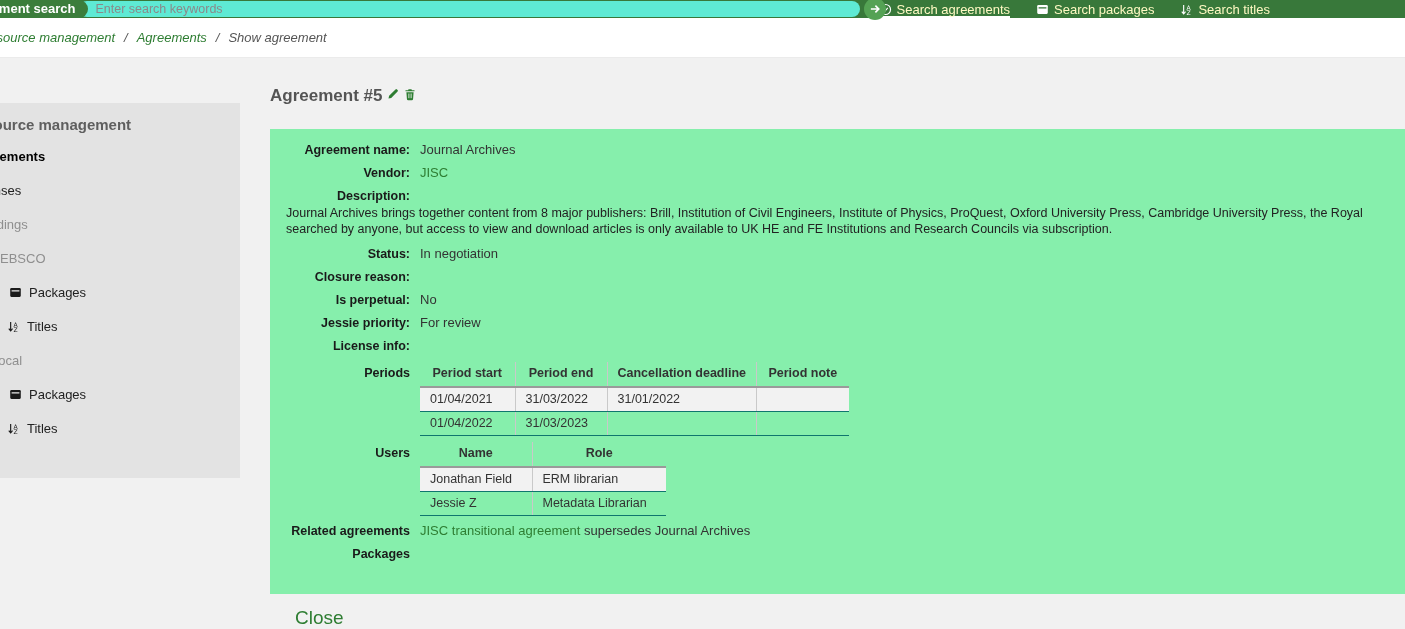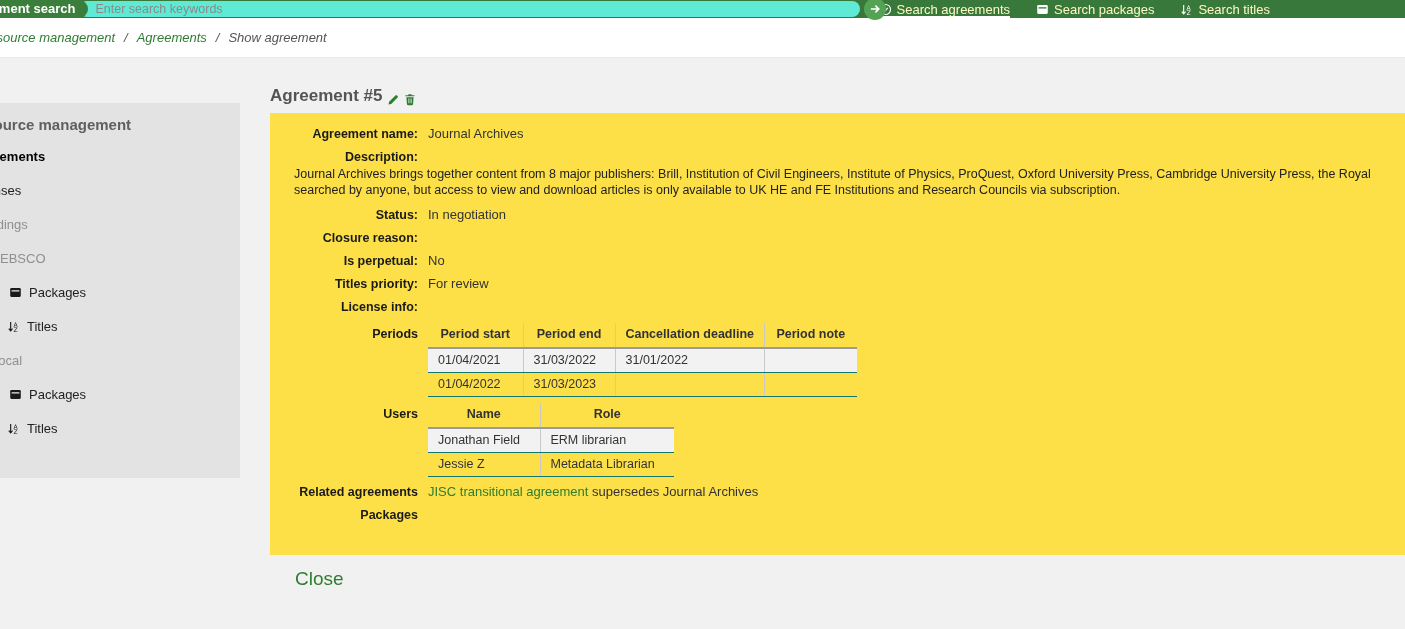--- a/index.html
+++ b/index.html
@@ -55,24 +55,24 @@
   .sb-item.muted { color:#8f8f8f; }
   .o-a  { margin-left:-30px; }
   .o-0  { margin-left:0; }
   .o-9  { margin-left:9px; }
   .o-7  { margin-left:7px; }
   .o-n9 { margin-left:-9px; }
   .sec-gap { margin-top:10px; }
   .sb-item svg { flex:0 0 auto; }
 
   .main { margin-left:270px; }
-  .page-title { font-size:17px; font-weight:bold; color:#545454; margin:28px 0 0 0; display:flex; align-items:flex-end; gap:5px; }
+  .page-title { font-size:17px; font-weight:bold; color:#545454; margin:28px 0 0 0; display:flex; align-items:flex-start; gap:5px; }
   .page-title .ticon { cursor:pointer; margin-top:2px; }
 
-  .card { background:#fde047; margin-top:7px; padding:14px 0 24px 24px; overflow:hidden; }
+  .card { background:#86efac; margin-top:23px; padding:14px 0 24px 16px; overflow:hidden; }
 
   .row { display:grid; grid-template-columns:124px 1fr; column-gap:10px; margin-bottom:9px; line-height:14px; }
   .lbl { font-weight:bold; text-align:right; color:#1a1a1a; font-size:12.5px; white-space:nowrap; }
   .val { color:#333; font-size:13px; }
   .glink { color:#2e7d32; text-decoration:none; cursor:pointer; }
 
   .desc { font-size:12.5px; color:#222; margin:2px 0 10px 0; line-height:16px; }
   .desc-line { white-space:nowrap; overflow:hidden; }
 
   .row.tblrow { margin-bottom:6px; }
@@ -202,20 +202,24 @@
       </svg>
     </h1>
 
     <div class="card">
 
       <div class="row">
         <div class="lbl">Agreement name:</div>
         <div class="val">Journal Archives</div>
       </div>
 
+      <div class="row">
+        <div class="lbl">Vendor:</div>
+        <div class="val"><a class="glink">JISC</a></div>
+      </div>
 
       <div class="row" style="margin-bottom:2px">
         <div class="lbl">Description:</div>
         <div class="val"></div>
       </div>
       <div class="desc">
         <div class="desc-line">Journal Archives brings together content from 8 major publishers: Brill, Institution of Civil Engineers, Institute of Physics, ProQuest, Oxford University Press, Cambridge University Press, the Royal</div>
         <div class="desc-line">searched by anyone, but access to view and download articles is only available to UK HE and FE Institutions and Research Councils via subscription.</div>
       </div>
 
@@ -228,21 +232,21 @@
         <div class="lbl">Closure reason:</div>
         <div class="val"></div>
       </div>
 
       <div class="row">
         <div class="lbl">Is perpetual:</div>
         <div class="val">No</div>
       </div>
 
       <div class="row">
-        <div class="lbl">Titles priority:</div>
+        <div class="lbl">Jessie priority:</div>
         <div class="val">For review</div>
       </div>
 
       <div class="row">
         <div class="lbl">License info:</div>
         <div class="val"></div>
       </div>
 
       <div class="row tblrow">
         <div class="lbl">Periods</div>

